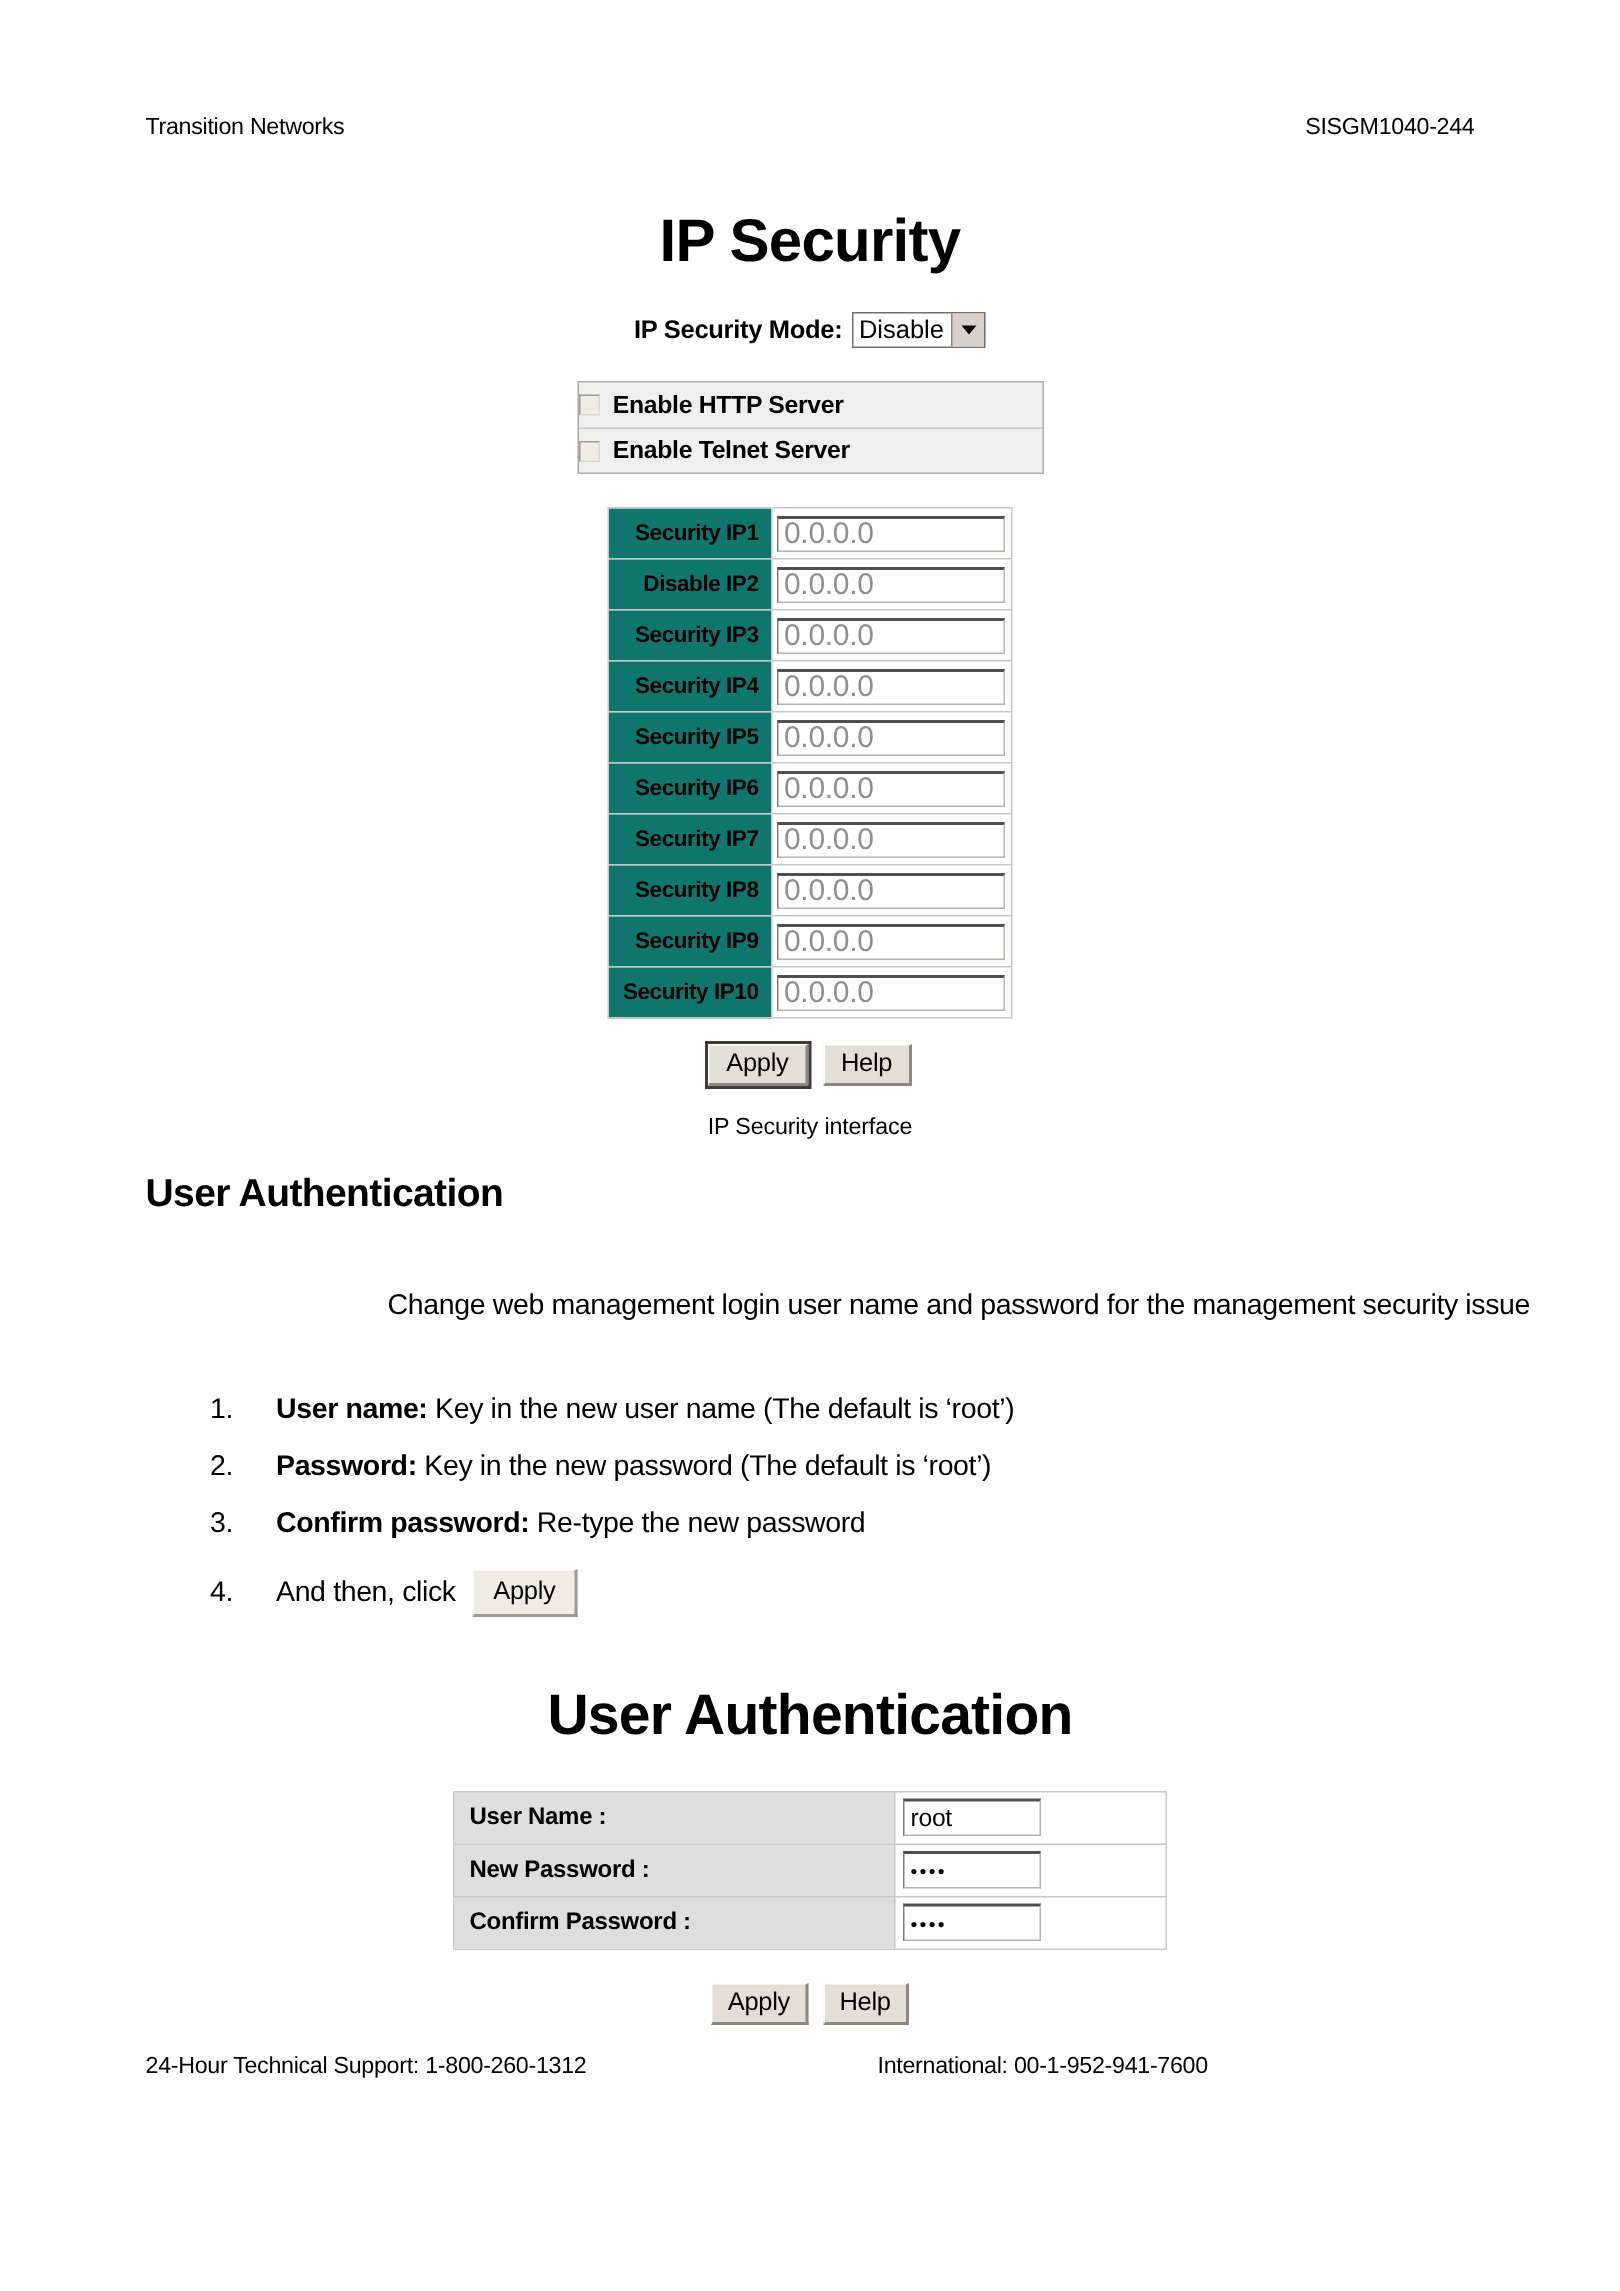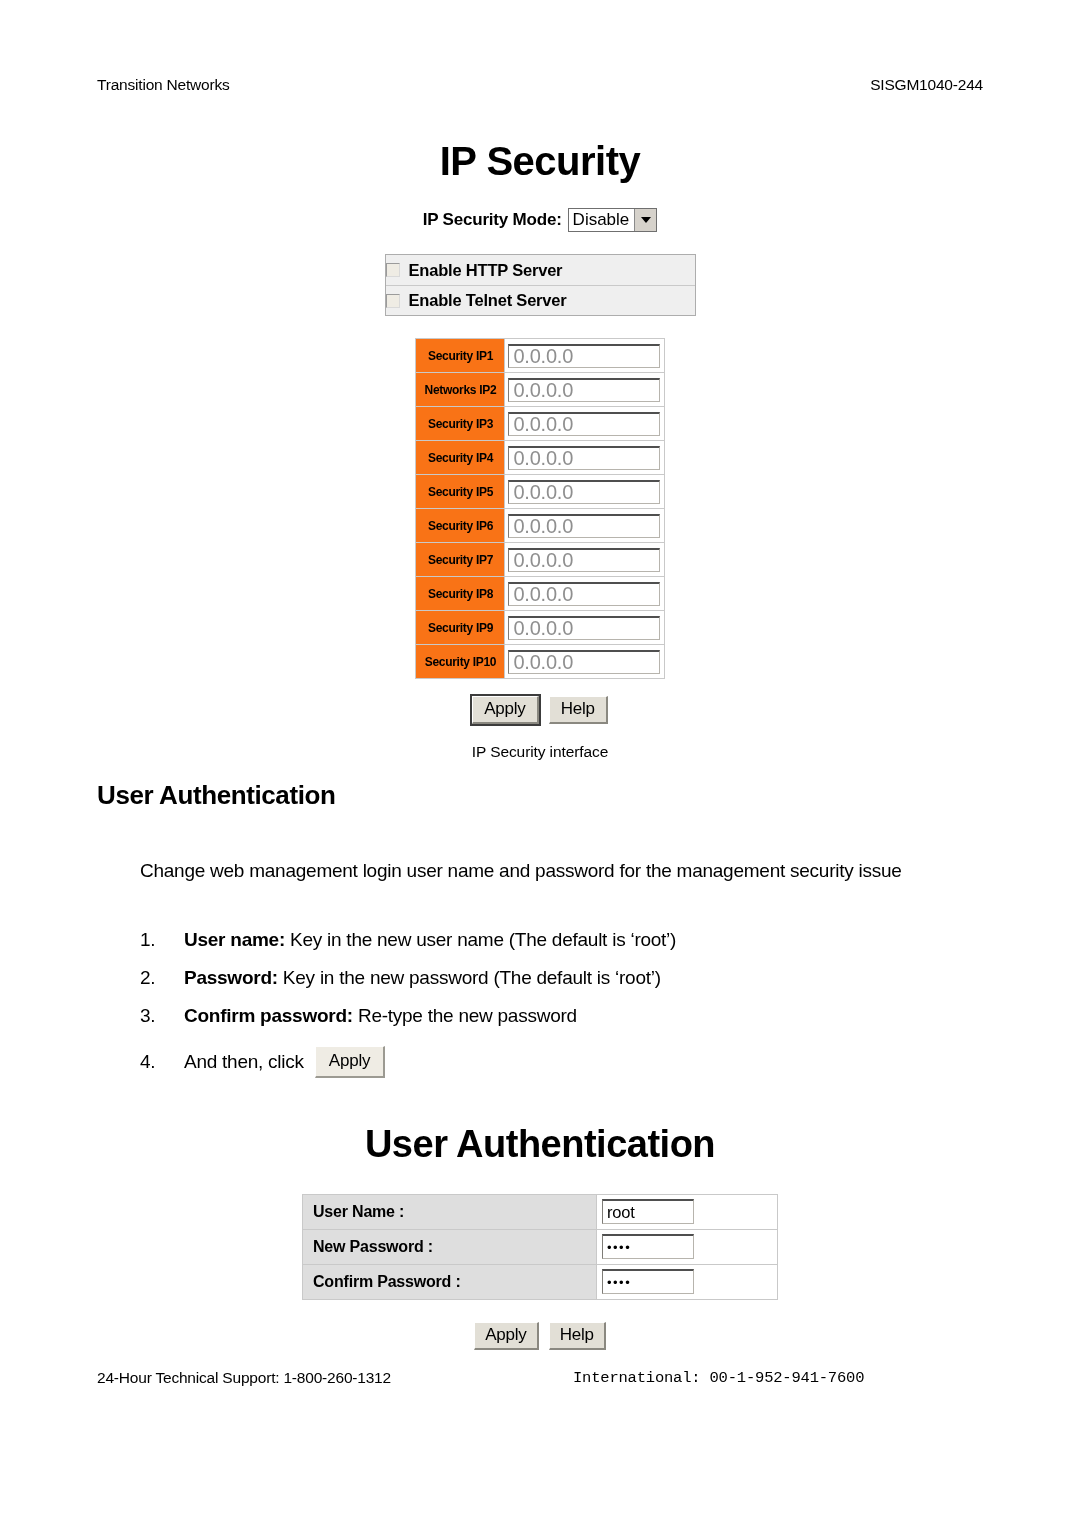--- a/index.html
+++ b/index.html
@@ -29,21 +29,21 @@
   }
   .page-footer {
     position: absolute;
     top: 1369px;
     left: 97px;
     width: 886px;
     font-size: 15.5px;
     letter-spacing: -0.2px;
   }
   .page-footer .left  { position: absolute; left: 0; }
-  .page-footer .right { position: absolute; left: 476px; font-family: Liberation Mono, monospace; }
+  .page-footer .right { position: absolute; left: 488px; }
 
   
   .shot {
     position: absolute;
     left: 0;
     width: 1080px;
     text-align: center;
   }
   #ipsec-shot { top: 140px; }
 
@@ -132,25 +132,25 @@
 
   
   .ip-table {
     margin: 22px auto 0;
     border-collapse: collapse;
     border: 1px solid #adadad;
     background: #ffffff;
   }
   .ip-table td { padding: 0; border: 1px solid #c9c9c9; }
   .ip-label {
-    background: #f97316;
-    font-size: 12px;
+    background: #0f766e;
+    font-size: 15px;
     font-weight: bold;
     letter-spacing: -0.3px;
-    text-align: center;
+    text-align: right;
     padding: 0 8px 0 9px !important;
     height: 33px;
     white-space: nowrap;
   }
   .ip-field-cell {
     background: #ffffff;
     padding: 3px 4px 3px 3px !important;
     width: 152px;
   }
   .txtbox {
@@ -213,20 +213,21 @@
   }
   #ua-heading { top: 780px; }
 
   .intro {
     position: absolute;
     left: 140px;
     width: 880px;
     font-size: 19px;
     line-height: 37px;
     letter-spacing: -0.25px;
+    text-align: right;
   }
   #ua-intro { top: 852px; }
 
   .steps {
     position: absolute;
     left: 140px;
     width: 880px;
     font-size: 19px;
     letter-spacing: -0.25px;
   }
@@ -342,21 +343,21 @@
 
   <table class="ip-table">
     <tbody>
       <tr>
         <td class="ip-label">Security IP1</td>
         <td class="ip-field-cell">
           <div class="txtbox">0.0.0.0</div>
         </td>
       </tr>
       <tr>
-        <td class="ip-label">Networks IP2</td>
+        <td class="ip-label">Disable IP2</td>
         <td class="ip-field-cell">
           <div class="txtbox">0.0.0.0</div>
         </td>
       </tr>
       <tr>
         <td class="ip-label">Security IP3</td>
         <td class="ip-field-cell">
           <div class="txtbox">0.0.0.0</div>
         </td>
       </tr>

